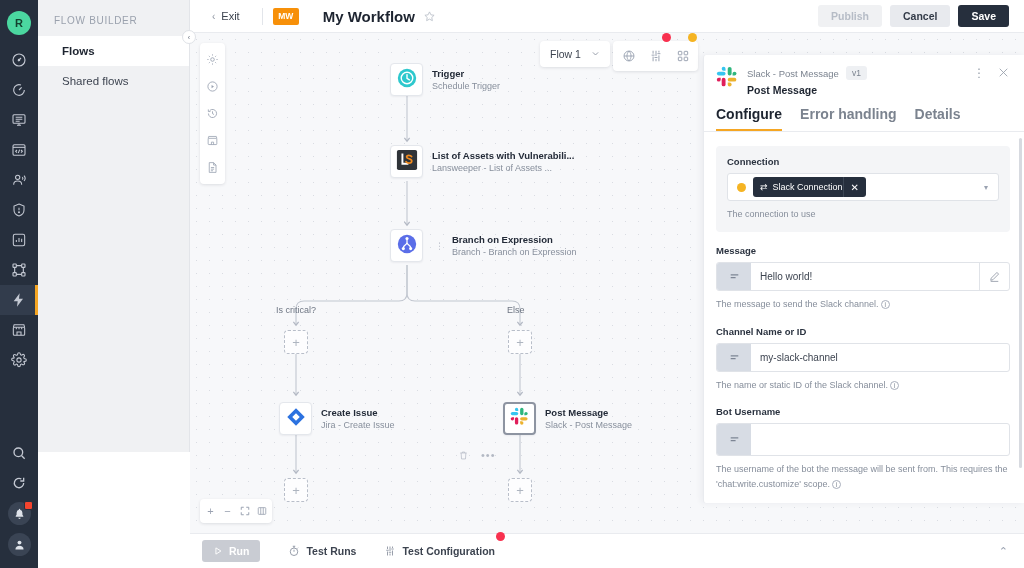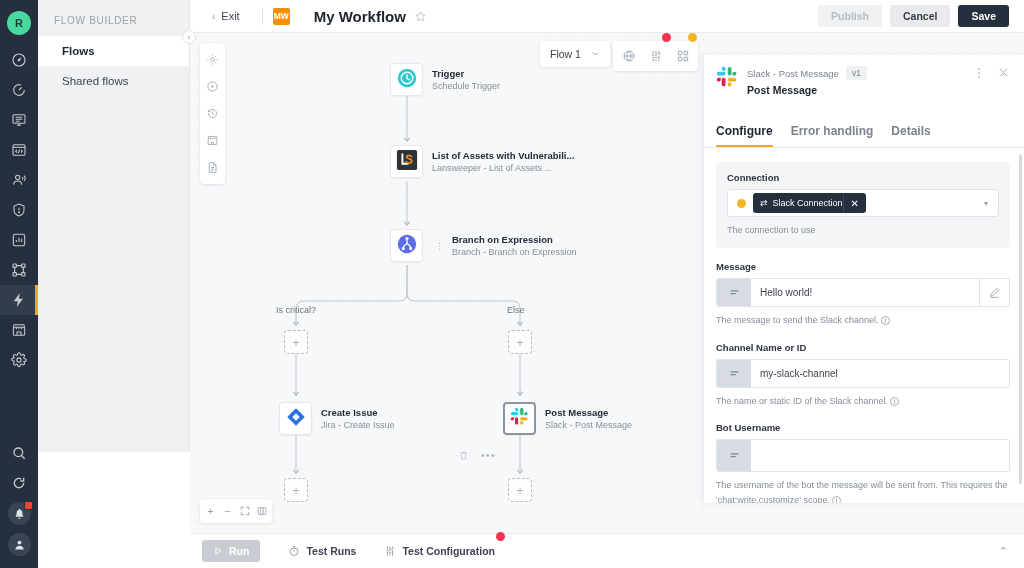--- a/index.html
+++ b/index.html
@@ -77,21 +77,21 @@
   .main { flex: 1 1 auto; position: relative; height: 568px; background: #fff; }
 
   .topbar {
     height: 33px; background: #fff; border-bottom: 1px solid #e9ebef;
     display: flex; align-items: center; padding: 0 10px;
   }
   .exit-btn { display: flex; align-items: center; gap: 6px; font-size: 11px; color: #3d4450; padding: 0 12px; }
   .exit-chev { font-size: 10px; color: #8d94a1; }
   .topbar-div { width: 1px; height: 17px; background: #e2e5ea; margin: 0 10px; }
   .wf-badge {
-    width: 17px; height: 17px; background: #f79009;
+    width: 26px; height: 17px; background: #f79009;
     color: #fff; font-size: 8.5px; font-weight: bold;
     display: flex; align-items: center; justify-content: center;
     border-radius: 2px;
   }
   .wf-title { font-size: 15px; font-weight: bold; color: #1d2430; margin-left: 24px; }
   .star-icon { margin-left: 8px; color: #b9bfc9; }
   .star-icon svg { width: 13px; height: 13px; display: block; }
   .topbar-right { margin-left: auto; display: flex; align-items: center; gap: 8px; padding-right: 5px; }
   .btn {
     font-size: 10.5px; font-weight: bold; border-radius: 3px;
@@ -223,21 +223,21 @@
   .panel-sub-row { display: flex; align-items: center; gap: 7px; }
   .panel-sub { font-size: 9.5px; color: #7b838f; }
   .panel-ver { font-size: 8.5px; color: #7b838f; background: #eef0f3; padding: 2px 6px; border-radius: 3px; }
   .panel-title { font-size: 10.5px; font-weight: bold; color: #1d2430; margin-top: 4px; }
   .panel-head-actions { margin-left: auto; display: flex; align-items: center; gap: 12px; color: #98a0ac; }
   .panel-head-actions svg { width: 13px; height: 13px; display: block; }
   .panel-tabs {
     display: flex; gap: 18px; padding: 10px 14px 0 12px;
     border-bottom: 1px solid #e9ebef;
   }
-  .panel-tab { font-size: 12px; font-weight: bold; color: #7b838f; padding-bottom: 7px; margin-top: 18px; }
+  .panel-tab { font-size: 14px; font-weight: bold; color: #7b838f; padding-bottom: 7px; }
   .panel-tab.active { color: #1d2430; border-bottom: 2px solid #f5a623; }
   .panel-body { flex: 1 1 auto; overflow: hidden; padding: 0 0 0 0; position: relative; }
   .panel-scroll { padding: 14px 14px 0 12px; }
 
   .conn-card { background: #f4f5f7; border-radius: 4px; padding: 10px 11px; }
   .field-label { font-size: 9.5px; font-weight: bold; color: #2b3340; margin-bottom: 6px; }
   .conn-input {
     background: #fff; border: 1px solid #e0e3e8; border-radius: 3px;
     height: 28px; display: flex; align-items: center; padding: 0 6px;
   }

